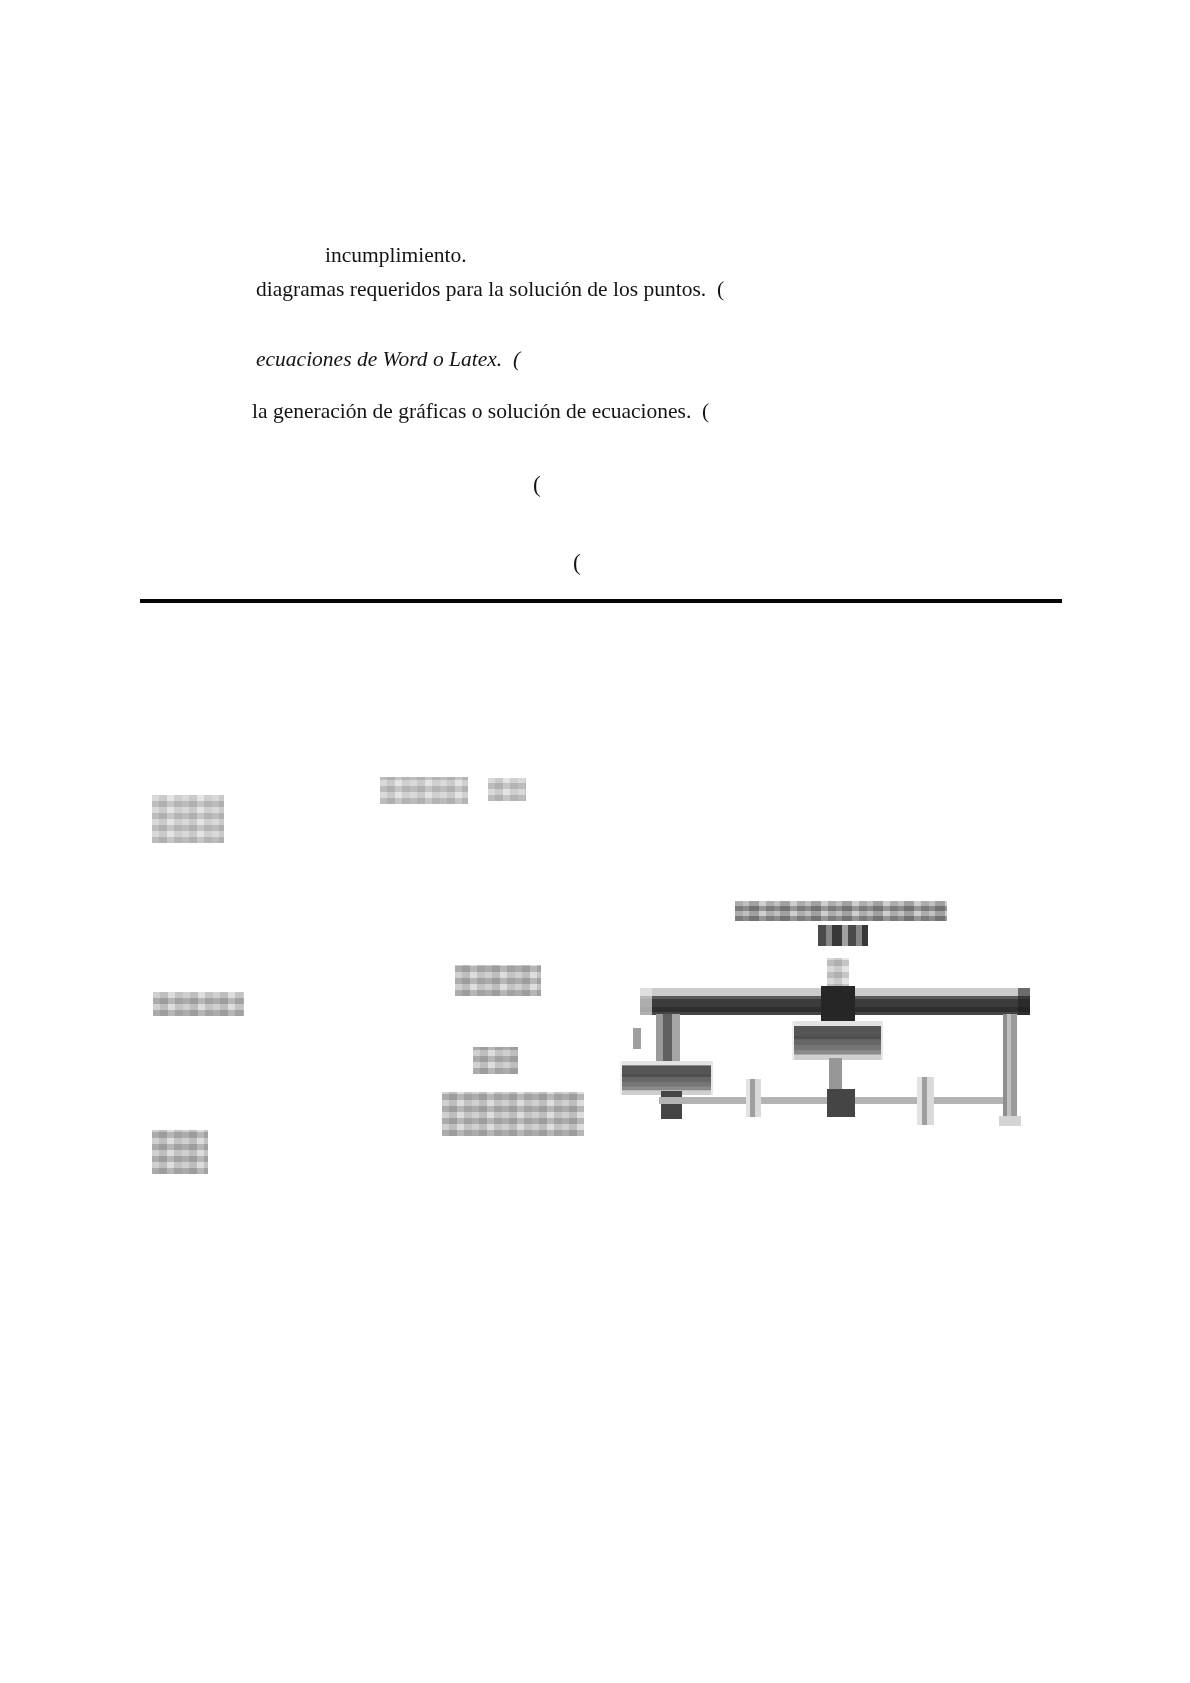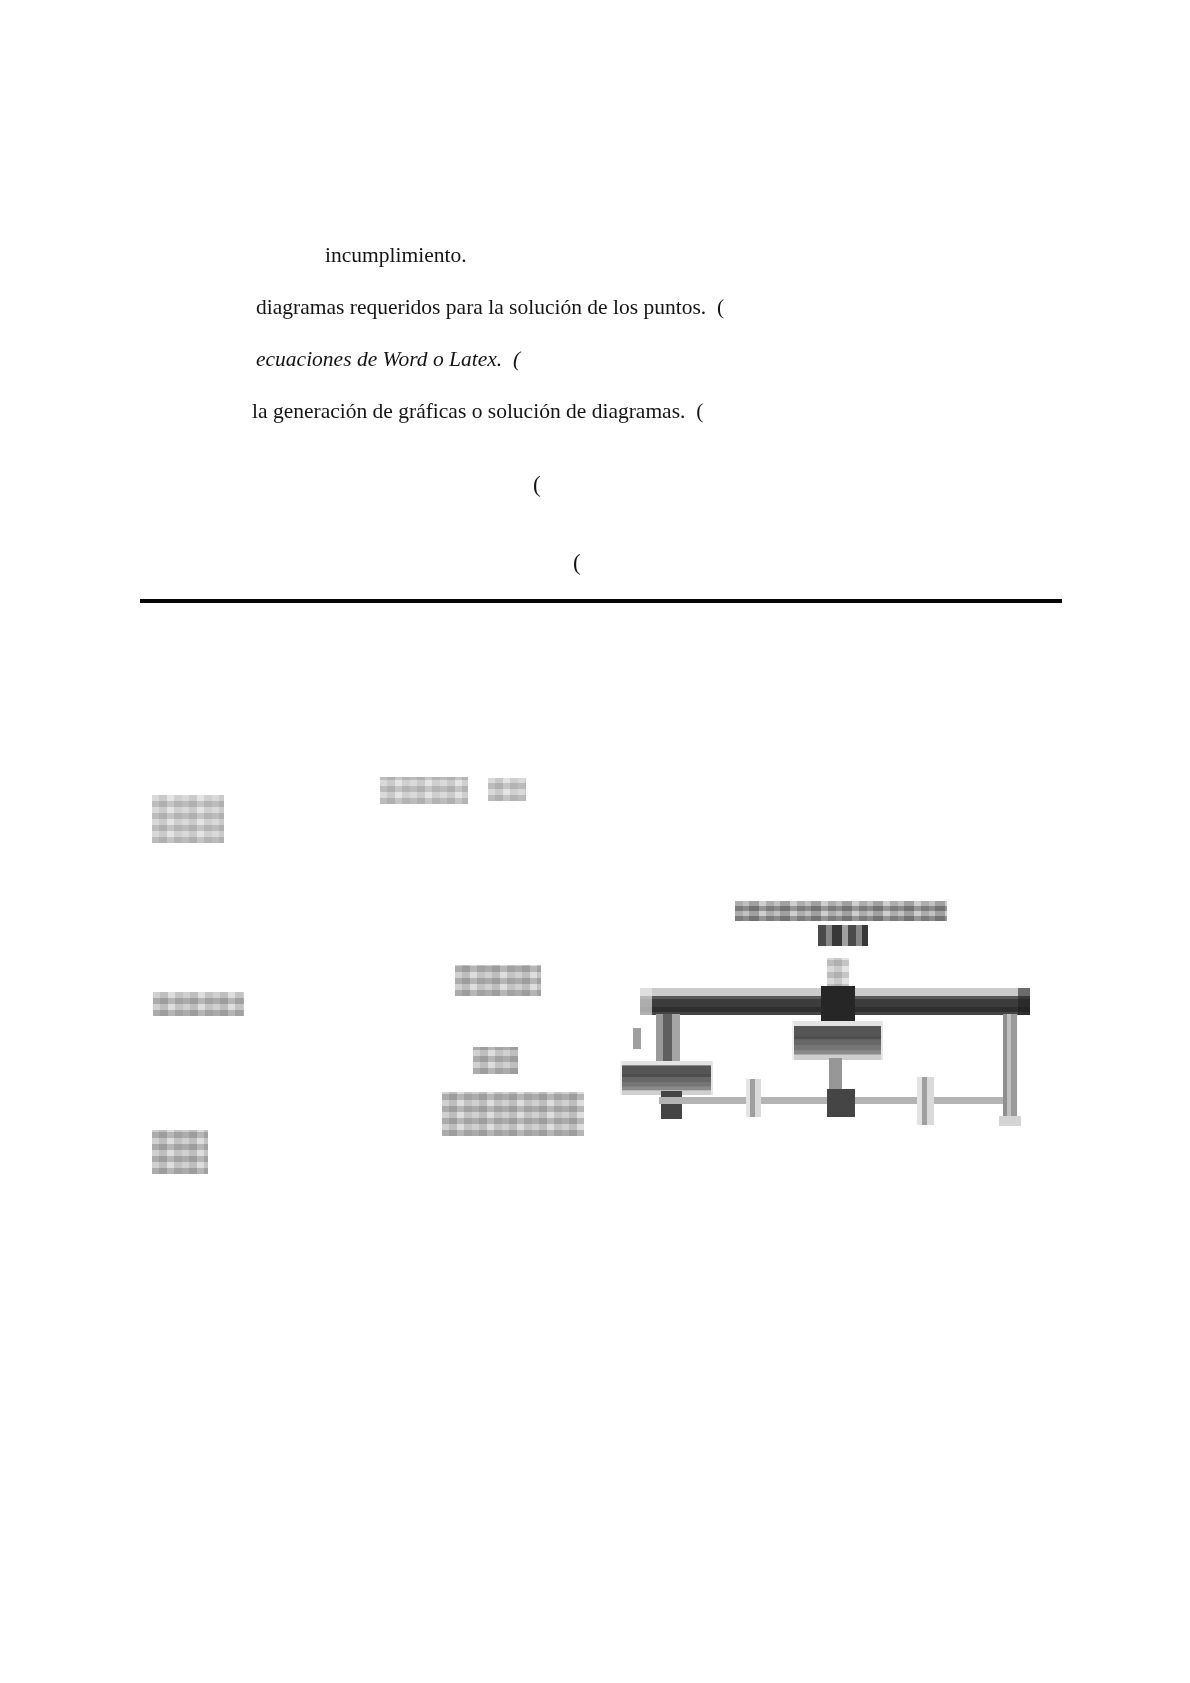--- a/index.html
+++ b/index.html
@@ -54,23 +54,23 @@
   .tick-light{background:linear-gradient(90deg,#e3e3e3 0 28%,#9f9f9f 28% 58%,#dadada 58% 100%);filter:blur(0.4px);}
   .tick-dark{background:#454545;filter:blur(0.6px);}
   .baseline{background:#b4b4b4;}
 </style>
 </head>
 <body>
 
 <div id="page">
 
   <div class="abs doc-line" style="left:325px;top:242px;">incumplimiento.</div>
-  <div class="abs doc-line" style="left:256px;top:294px;">diagramas requeridos para la solución de los puntos.  (</div>
+  <div class="abs doc-line" style="left:256px;top:276px;">diagramas requeridos para la solución de los puntos.  (</div>
   <div class="abs doc-line" style="left:256px;top:346px;font-style:italic;">ecuaciones de Word o Latex.  (</div>
-  <div class="abs doc-line" style="left:252px;top:398px;">la generación de gráficas o solución de diagramas.  (</div>
+  <div class="abs doc-line" style="left:252px;top:398px;">la generación de gráficas o solución de ecuaciones.  (</div>
   <div class="abs paren" style="left:533px;top:472px;">(</div>
   <div class="abs paren" style="left:573px;top:550px;">(</div>
 
   <div class="abs rule" style="left:140px;top:599px;width:922px;height:4px;"></div>
 
   <div class="abs pxblob light" style="left:380px;top:777px;width:88px;height:27px;"></div>
   <div class="abs pxblob light" style="left:488px;top:778px;width:38px;height:23px;"></div>
   <div class="abs pxblob light" style="left:152px;top:795px;width:72px;height:48px;"></div>
   <div class="abs pxblob mid" style="left:153px;top:992px;width:91px;height:24px;"></div>
   <div class="abs pxblob mid" style="left:455px;top:965px;width:86px;height:31px;"></div>

